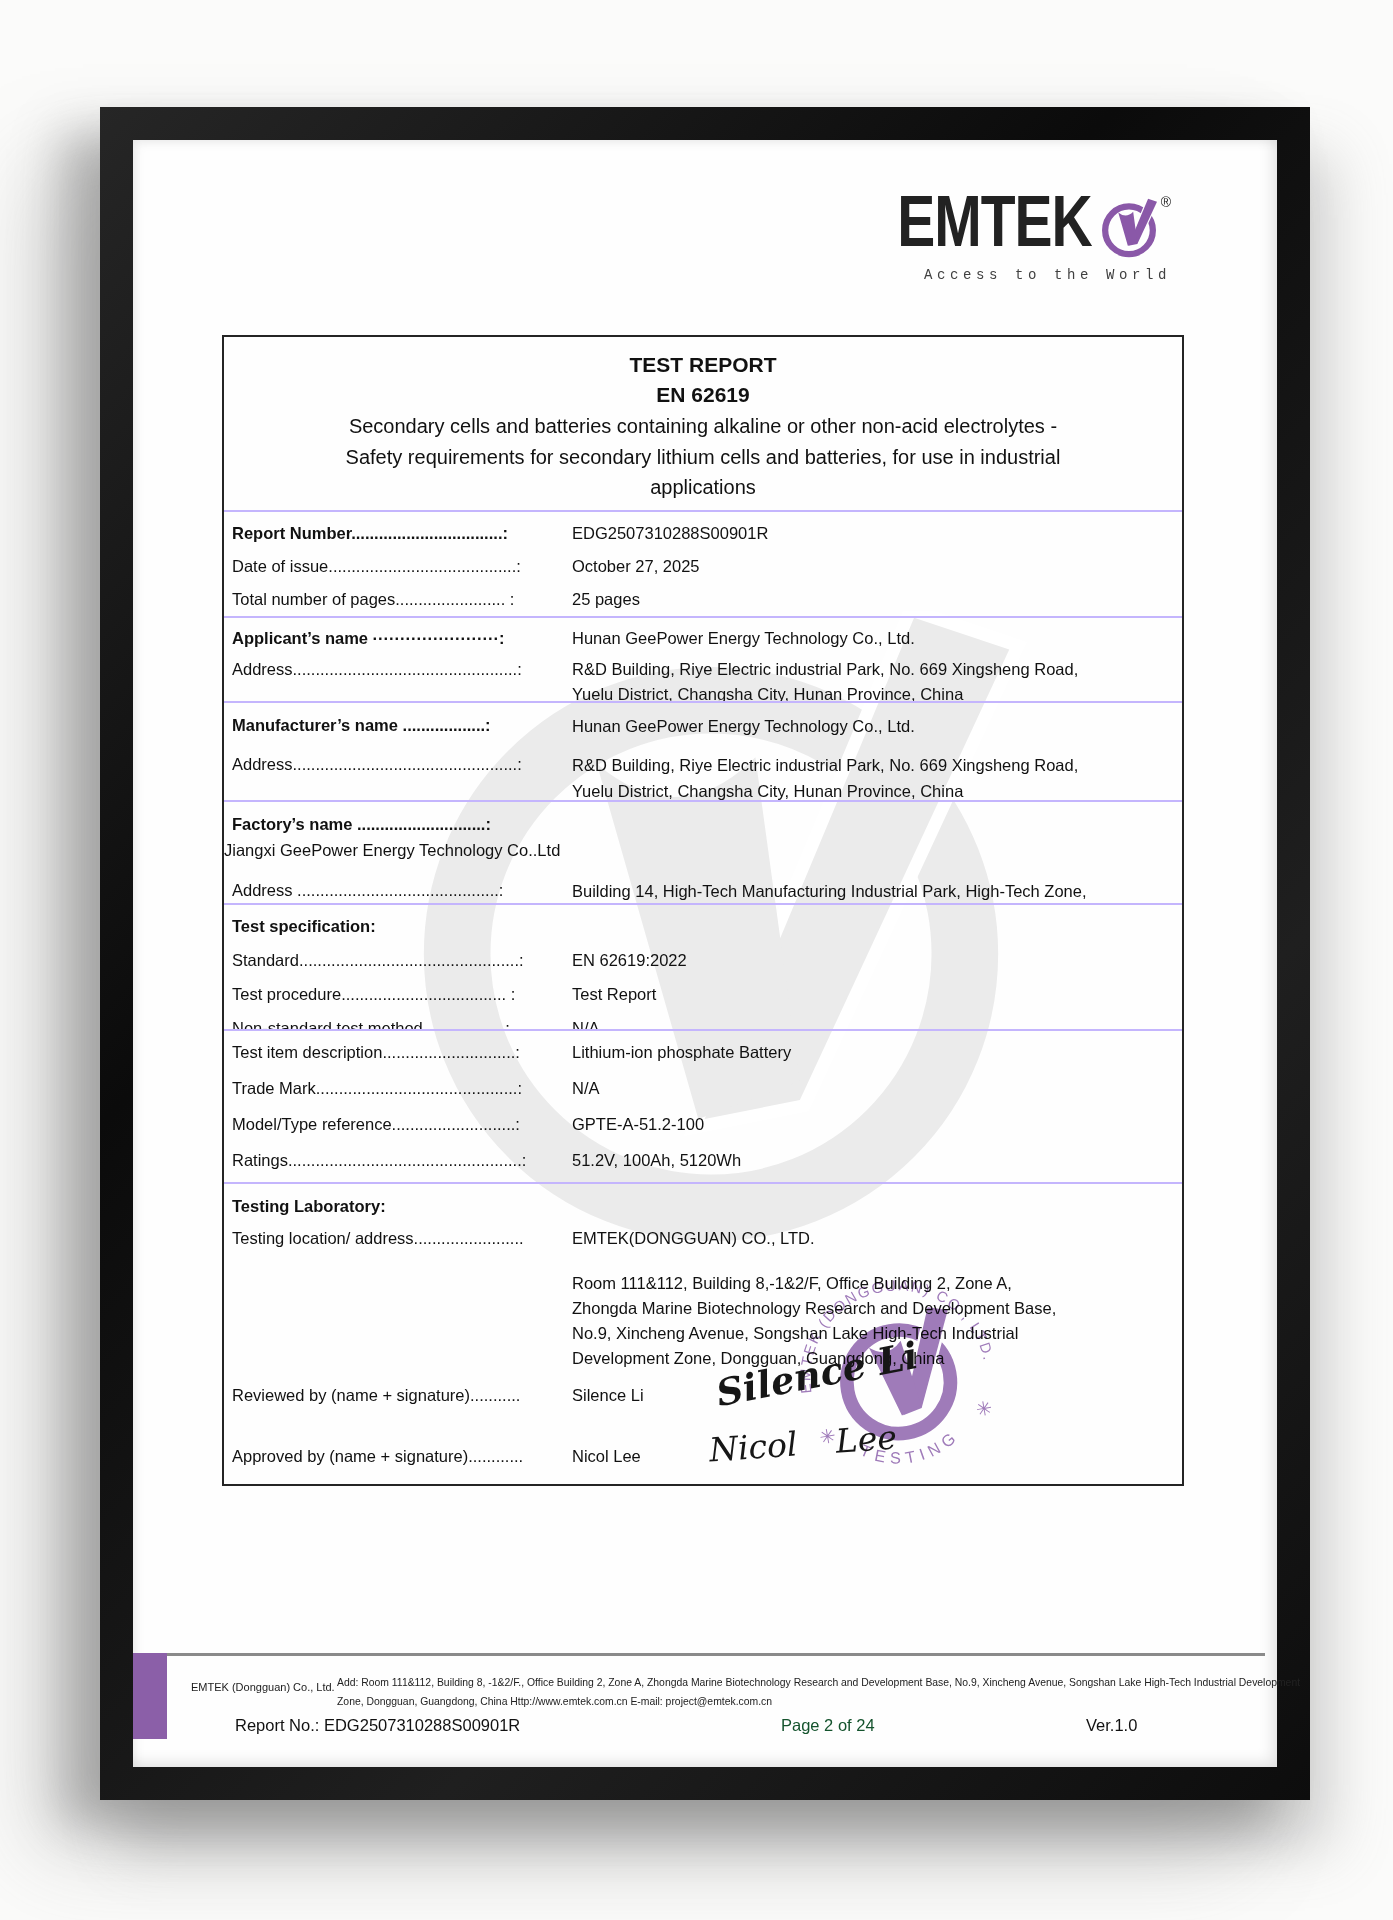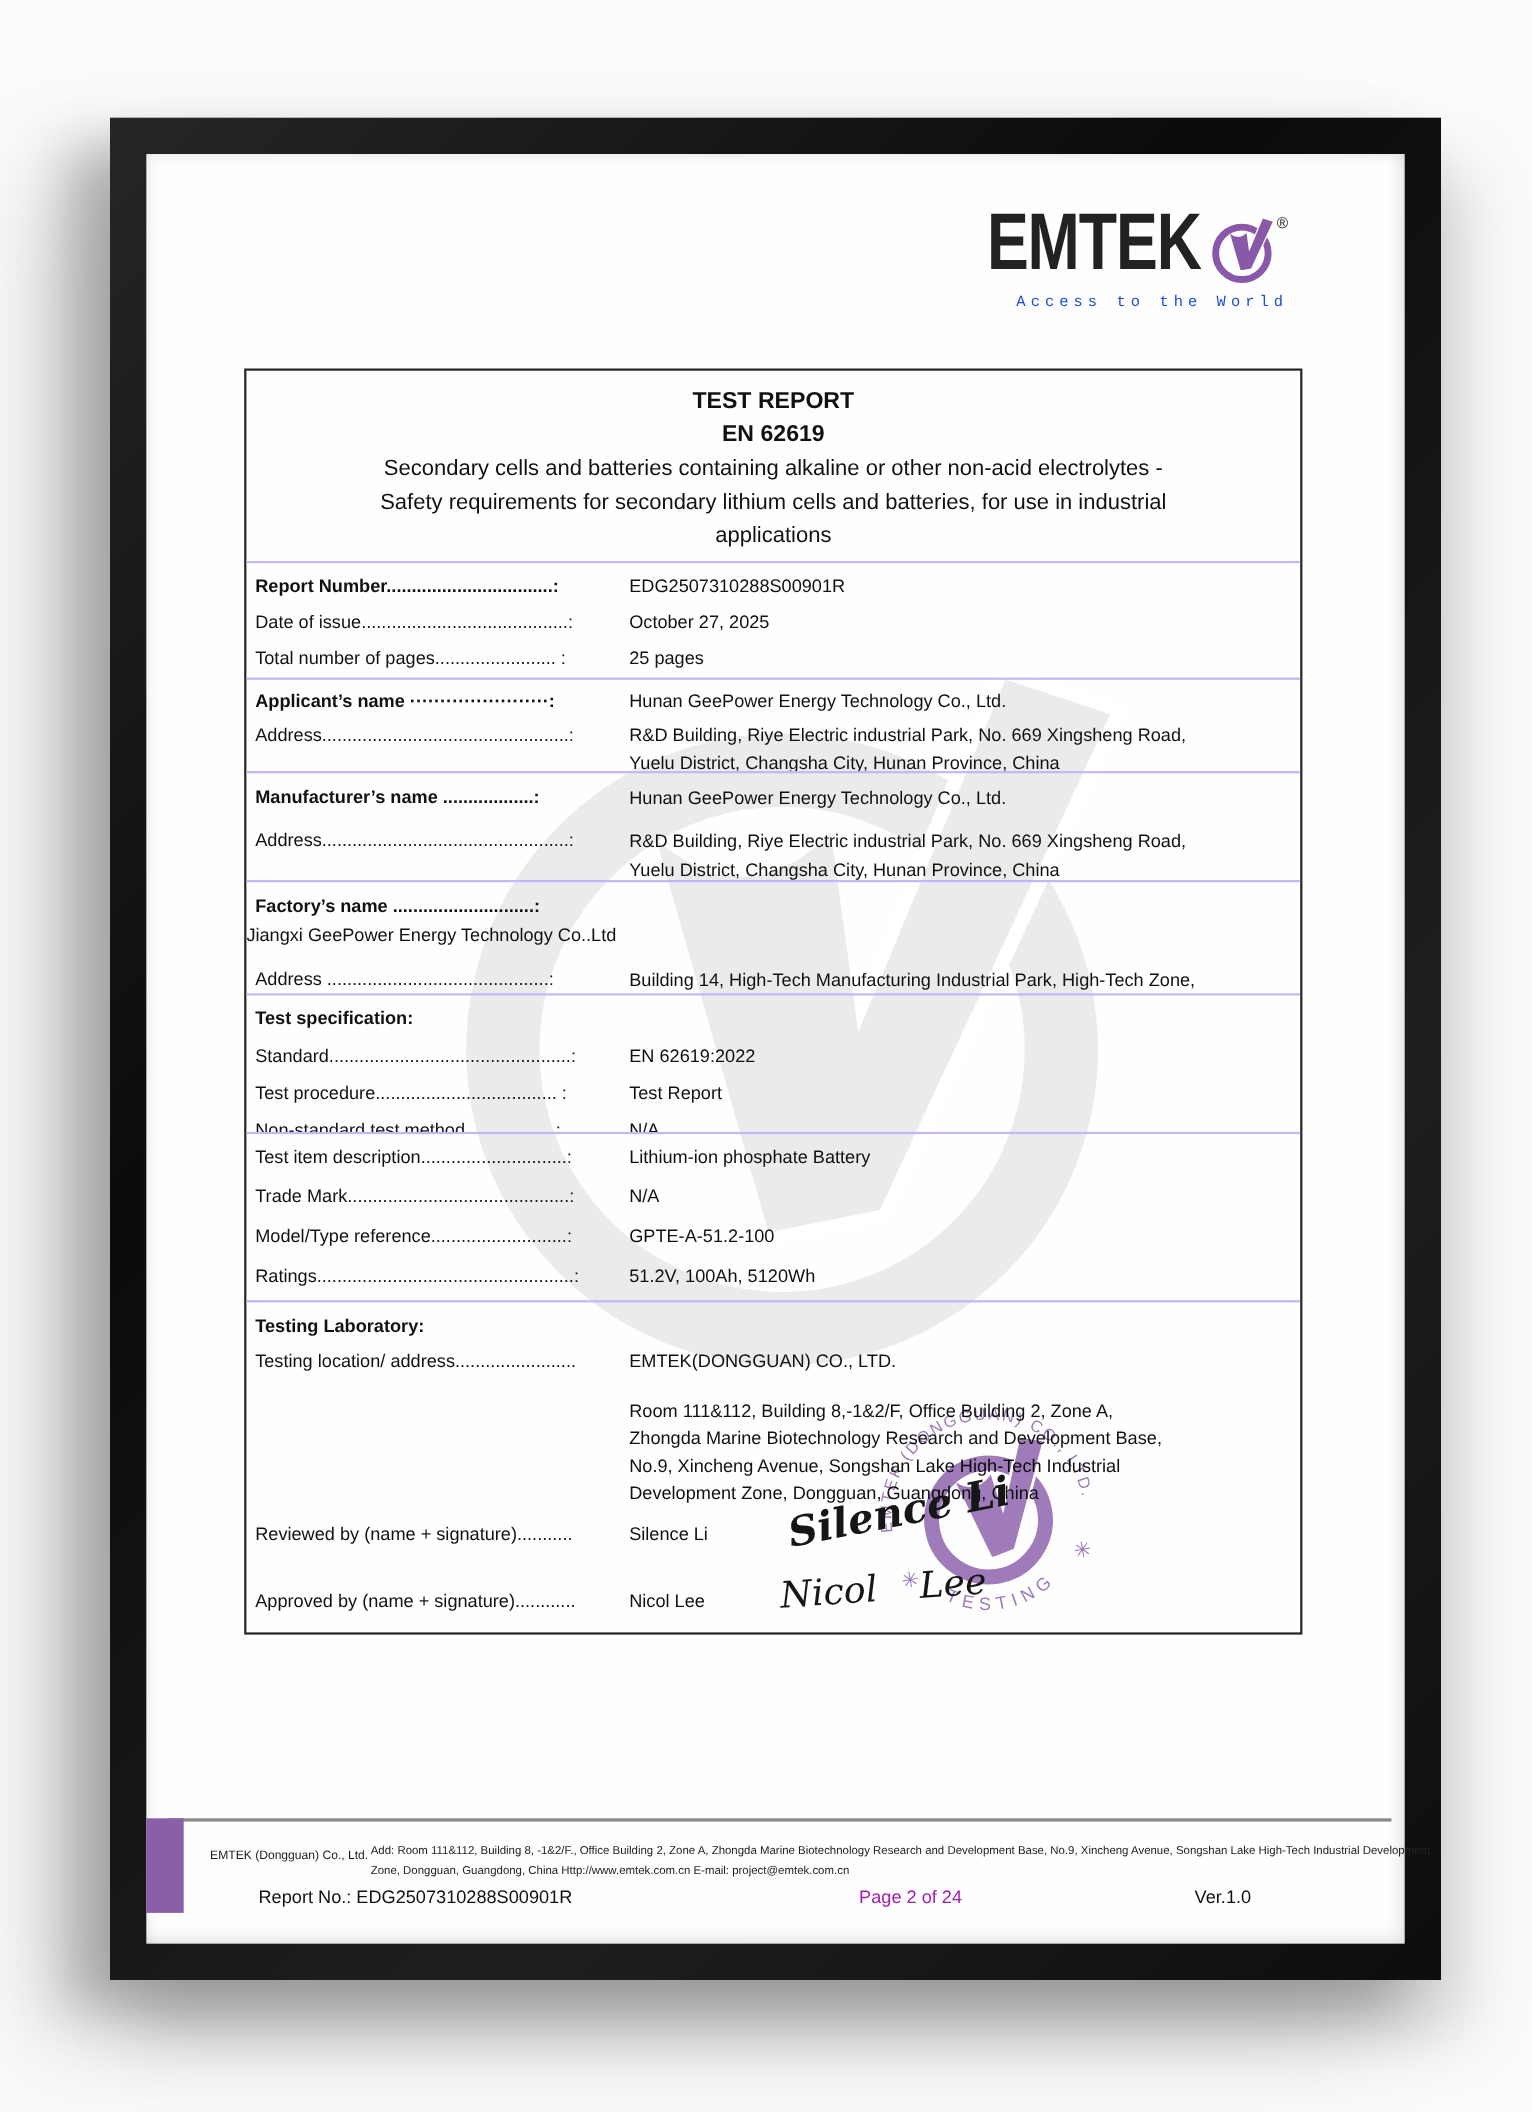--- a/index.html
+++ b/index.html
@@ -14,21 +14,21 @@
   .paper{position:absolute;inset:33px;background:#fefefe;
          box-shadow:inset -5px -5px 14px rgba(0,0,0,.10),inset 4px 4px 10px rgba(0,0,0,.05);}
   
   .logo-block{position:absolute;top:58px;right:106px;text-align:right;z-index:2;}
   .logo-row{display:flex;align-items:center;justify-content:flex-end;}
   .logo-text{font-size:57px;font-weight:bold;letter-spacing:-1px;color:#222;
              transform:scaleY(1.28);transform-origin:center bottom;line-height:60px;}
   .logo-icon{width:62px;height:61px;margin-left:6px;color:#8a58a8;}
   .reg{font-size:14px;color:#222;align-self:flex-start;margin:-4px 0 0 1px;}
   .tagline{margin-top:8px;font-family:"Liberation Mono","DejaVu Sans Mono",monospace;
-           font-size:14px;letter-spacing:4.6px;color:#1d4ed8;white-space:nowrap;}
+           font-size:14px;letter-spacing:4.6px;color:#404040;white-space:nowrap;}
   
   .watermark{position:absolute;left:248px;top:470px;width:660px;height:650px;color:#ebebeb;z-index:0;}
   
   .rtable{position:absolute;left:89px;top:195px;width:958px;border:2px solid #242424;
           z-index:1;background:transparent;font-size:16.5px;}
   .sec{border-top:2px solid #c4b5fd;overflow:hidden;box-sizing:border-box;}
   .sec:first-child{border-top:none;}
   .s1{height:173px;text-align:center;}
   .s2{height:106px;padding-top:9px;}
   .s3{height:85px;padding-top:8px;}
@@ -63,21 +63,21 @@
        font-style:italic;color:#161616;z-index:4;white-space:nowrap;}
   .sig-reviewed{left:582px;top:1212px;font-size:37px;transform:rotate(-11deg);font-weight:bold;}
   .sig-approved{left:576px;top:1284px;font-size:33px;transform:rotate(-4deg);word-spacing:28px;}
   
   .foot-rule{position:absolute;left:20px;top:1513px;width:1112px;height:3px;background:#8a8a8a;z-index:1;}
   .foot-bar{position:absolute;left:0;top:1513px;width:34px;height:86px;background:#8b5fa8;z-index:1;}
   .foot-company{position:absolute;left:58px;top:1541px;font-size:11px;color:#1c1c1c;white-space:nowrap;}
   .foot-addr{position:absolute;left:204px;top:1533px;width:952px;font-size:10.4px;color:#222;}
   .foot-addr div{line-height:19px;white-space:nowrap;}
   .foot-reportno{position:absolute;left:102px;top:1576px;font-size:16.5px;color:#111;}
-  .foot-page{position:absolute;left:648px;top:1576px;font-size:16.5px;color:#a21caf;}
+  .foot-page{position:absolute;left:648px;top:1576px;font-size:16.5px;color:#14532d;}
   .foot-ver{position:absolute;left:953px;top:1576px;font-size:16.5px;color:#111;}
 </style>
 </head>
 <body>
 
 <svg width="0" height="0" style="position:absolute" aria-hidden="true">
   <defs>
     <symbol id="emtek-mark" viewBox="0 0 104 102">
       <circle cx="52" cy="54" r="40" fill="none" stroke="currentColor" stroke-width="10.5"></circle>
       <path d="M84,1 L99,6 L66,77 L51,80 Z" fill="currentColor" stroke="#ffffff" stroke-width="4" paint-order="stroke"></path>

